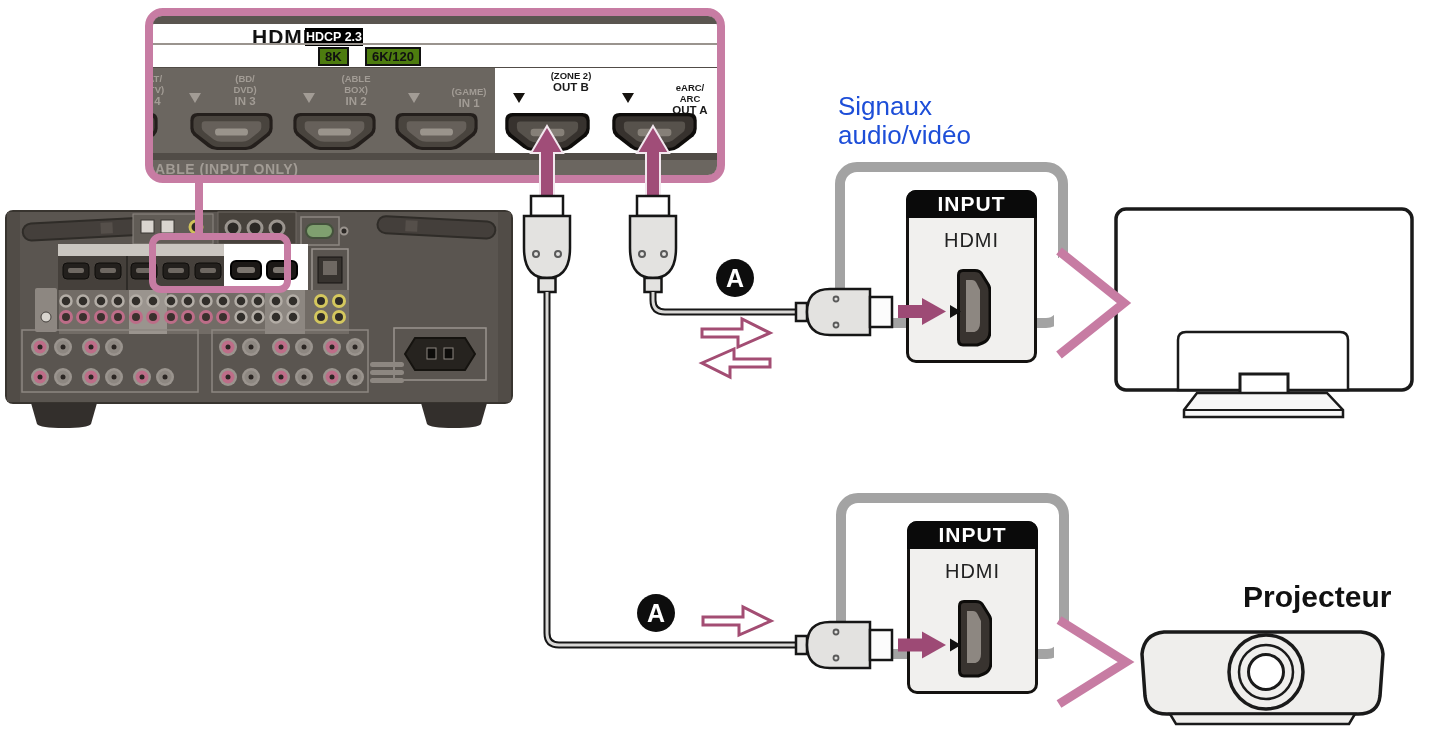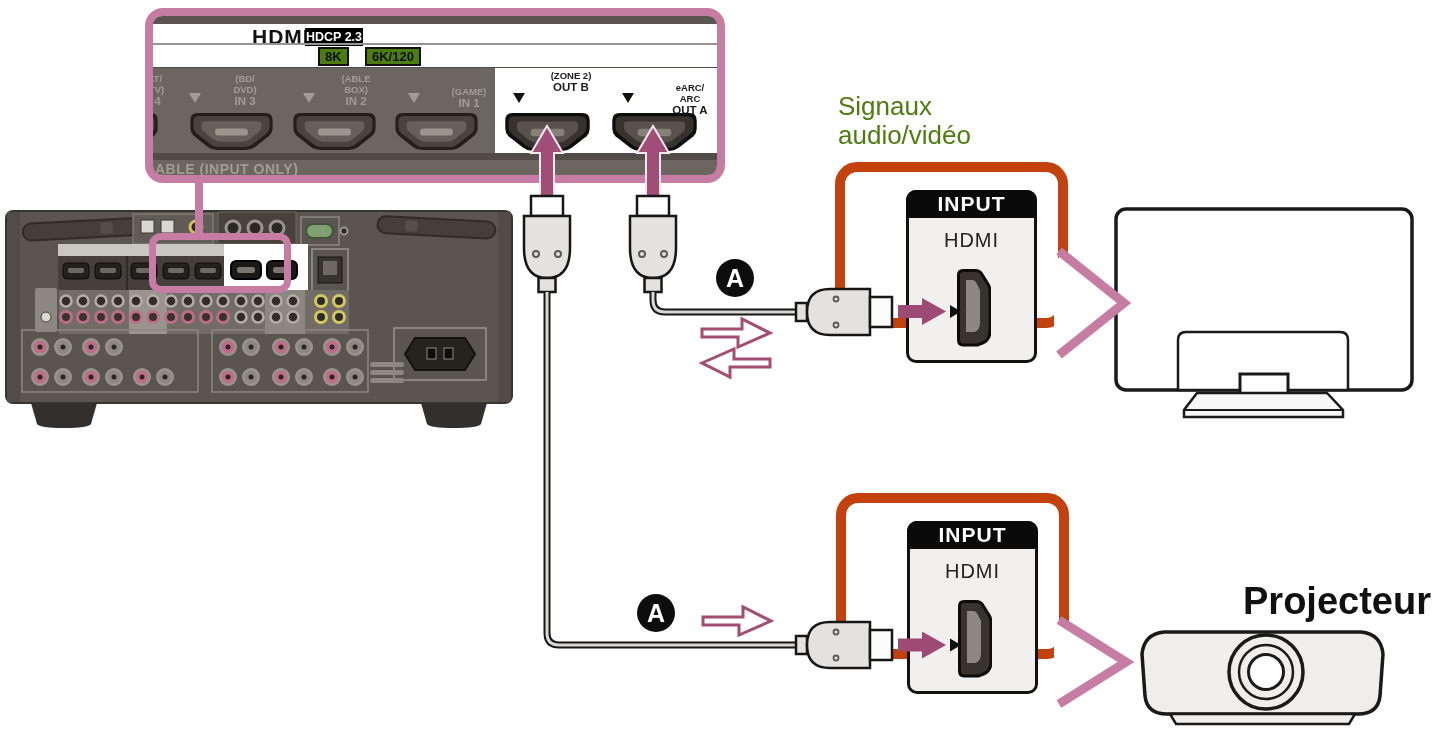--- a/index.html
+++ b/index.html
@@ -31,29 +31,29 @@
   .port-label.out{color:#1a1a1a;}
   .l-small{font-size:9.5px;line-height:11px;}
   .l-big{font-size:11.5px;line-height:13px;}
 
   
   .leader-line{left:195px;top:178px;width:8px;height:62px;background:#c77ca3;z-index:12;}
   .hdmi-highlight{left:149px;top:233px;width:142px;height:60px;box-sizing:border-box;
     border:7px solid #c77ca3;border-radius:12px;z-index:12;}
 
   
-  .signal-label{font-size:26px;color:#4d7c0f;line-height:29px;z-index:20;}
+  .signal-label{font-size:26px;color:#1d4ed8;line-height:29px;z-index:20;}
   .lbl-av{left:838px;top:92px;}
   .lbl-v{left:838px;top:458px;}
-  .device-label{font-size:38px;font-weight:bold;color:#111;z-index:20;}
+  .device-label{font-size:30px;font-weight:bold;color:#111;z-index:20;}
   .lbl-proj{left:1243px;top:580px;}
   .tv-text{left:1293px;top:222px;font-size:56px;font-weight:bold;color:#b5b5b5;z-index:45;}
 
   
-  .input-box{width:233px;height:166px;box-sizing:border-box;border:10px solid #c2410c;
+  .input-box{width:233px;height:166px;box-sizing:border-box;border:10px solid #a3a3a3;
     border-radius:22px;background:#fff;z-index:30;}
   .box-tv{left:835px;top:162px;}
   .box-proj{left:836px;top:493px;}
   .input-card{position:absolute;left:61px;top:18px;width:131px;height:173px;box-sizing:border-box;
     border:3px solid #141210;border-radius:10px;background:#f1f0ee;}
   .input-badge{position:absolute;left:-3px;top:-3px;width:131px;height:28px;background:#0a0a0a;
     border-radius:10px 10px 0 0;color:#fff;font-size:21px;font-weight:bold;text-align:center;line-height:28px;letter-spacing:1px;}
   .card-hdmi{position:absolute;left:0;top:36px;width:125px;text-align:center;font-size:20px;color:#222;letter-spacing:1px;}
   .vport{position:absolute;left:48px;top:76px;}
 

